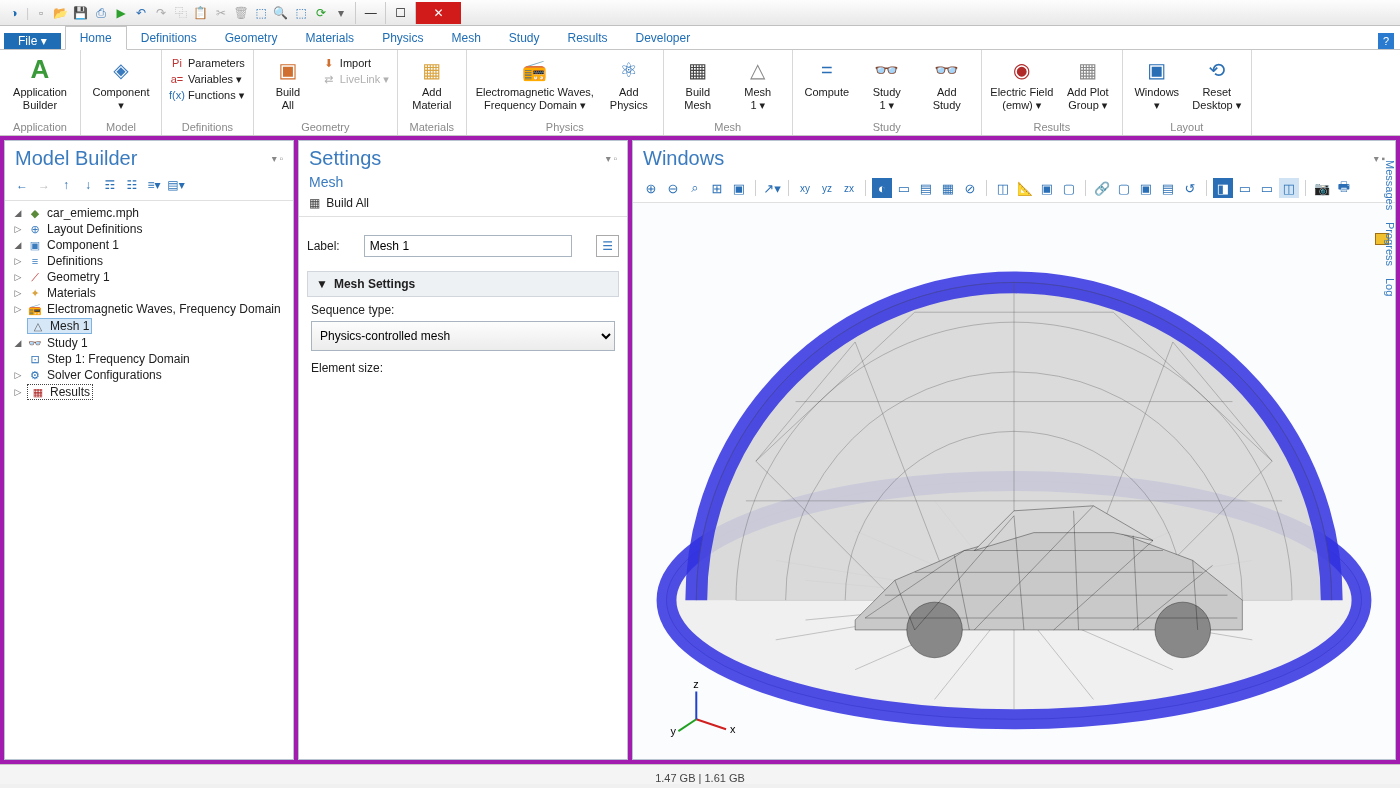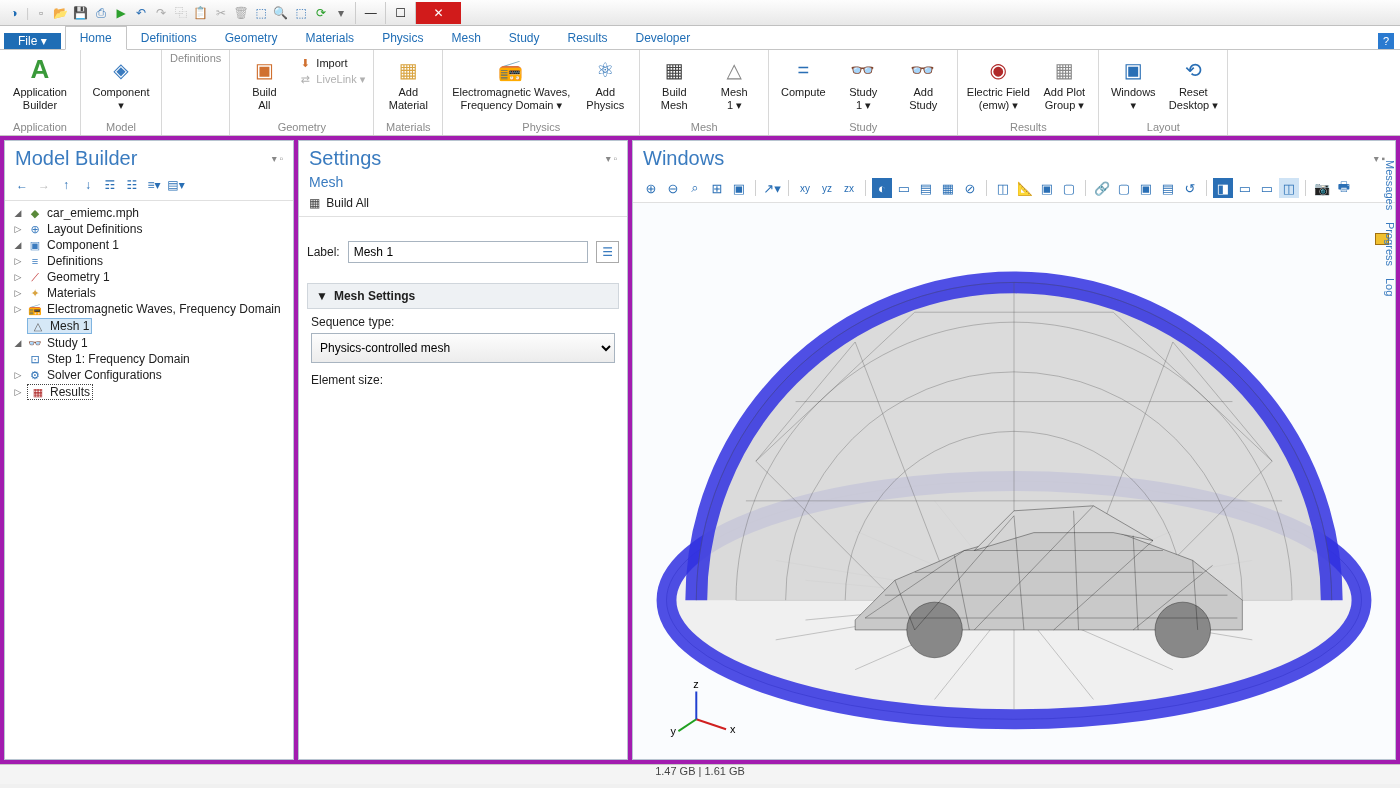--- a/index.html
+++ b/index.html
@@ -42,36 +42,36 @@
 .tree .node { display: flex; align-items: center; gap: 4px; padding: 1px 2px; white-space: nowrap; }
 .tree .caret { width: 10px; display: inline-block; text-align: center; color: #666; font-size: 9px; }
 .tree .ticon { width: 16px; height: 14px; display: inline-flex; align-items: center; justify-content: center; font-size: 11px; }
 .tree .sel { background: #d6e8f7; border: 1px solid #7fb4e0; }
 .tree .sel2 { border: 1px dotted #444; }
 .ind1 { padding-left: 14px; } .ind2 { padding-left: 28px; }
 
 .settings-body { padding: 4px 8px; font-size: 12px; }
 .settings-sub { color: #3a7bbf; font-size: 14px; padding: 0 10px 4px 10px; }
 .settings-build { padding: 2px 10px 6px 10px; display: flex; align-items: center; gap: 6px; font-size: 12px; border-bottom: 1px solid #e0e0e0;}
-.formrow { display: flex; align-items: center; gap: 8px; margin: 20px 0; }
+.formrow { display: flex; align-items: center; gap: 24px; margin: 14px 0; }
 .formrow input[type=text] { flex: 1; border: 1px solid #a8b4c0; padding: 3px 5px; font-size: 12px; }
 .sect-head { background: #eef1f4; border: 1px solid #d0d6dc; padding: 5px 8px; font-weight: 600; display: flex; align-items: center; gap: 6px; margin-top: 4px; }
 .sect-body { padding: 6px 4px; }
 select { width: 100%; border: 1px solid #a8b4c0; padding: 6px 4px; font-size: 12px; background: linear-gradient(#fdfdfd,#ececec); }
 
 .graphics { flex: 1; position: relative; }
 .graphics-toolbar { display: flex; gap: 2px; padding: 4px 8px; border-bottom: 1px solid #e0e0e0; flex-wrap: nowrap; }
 .graphics-toolbar .gb { width: 20px; height: 20px; display: flex; align-items: center; justify-content: center; font-size: 13px; color: #2a6fb5; }
 .graphics-toolbar .sep { width: 1px; background: #d0d0d0; margin: 2px 4px; }
 .canvas { flex: 1; background: #fafcfe; position: relative; overflow: hidden; }
 
 .rightbar { position: absolute; right: 0; top: 160px; width: 20px; display: flex; flex-direction: column; align-items: center; gap: 12px; font-size: 11px; color: #3a7bbf; }
 .rightbar .vtab { writing-mode: vertical-rl; cursor: pointer; }
 
-.statusbar { height: 20px; background: #f4f4f4; border-top: 1px solid #c5c5c5; display: flex; align-items: flex-start; justify-content: center; font-size: 11px; color: #444; }
+.statusbar { height: 20px; background: #f4f4f4; border-top: 1px solid #c5c5c5; display: flex; align-items: flex-end; justify-content: center; font-size: 11px; color: #444; }
 
 svg text { font-family: "Segoe UI", sans-serif; }
 </style>
 </head>
 <body>
 
 <div class="titlebar">
   <div class="qat">
     <span class="icon" style="color:#1f6db5">◑</span>
     <span style="color:#ccc">|</span>
@@ -128,20 +128,36 @@
     <div class="content">
       <div class="bigbtn">
         <span class="ic" style="color:#3a7bbf">◈</span>
         <span style="white-space:pre">Component
 ▾</span>
       </div>
     </div>
     <div class="label">Model</div>
   </div>
   <div class="group">
+    <div class="content">
+      <div class="smallrow">
+        <div class="srow">
+            <span class="si" style="color:#c03030">Pi</span>
+            <span>Parameters</span>
+          </div>
+        <div class="srow">
+            <span class="si" style="color:#c03030">a=</span>
+            <span>Variables ▾</span>
+          </div>
+        <div class="srow">
+            <span class="si" style="color:#2a6fb5">f(x)</span>
+            <span>Functions ▾</span>
+          </div>
+      </div>
+    </div>
     <div class="label">Definitions</div>
   </div>
   <div class="group">
     <div class="content">
       <div class="bigbtn narrow">
         <span class="ic" style="color:#d07030">▣</span>
         <span style="white-space:pre">Build
 All</span>
       </div>
       <div class="smallrow">

